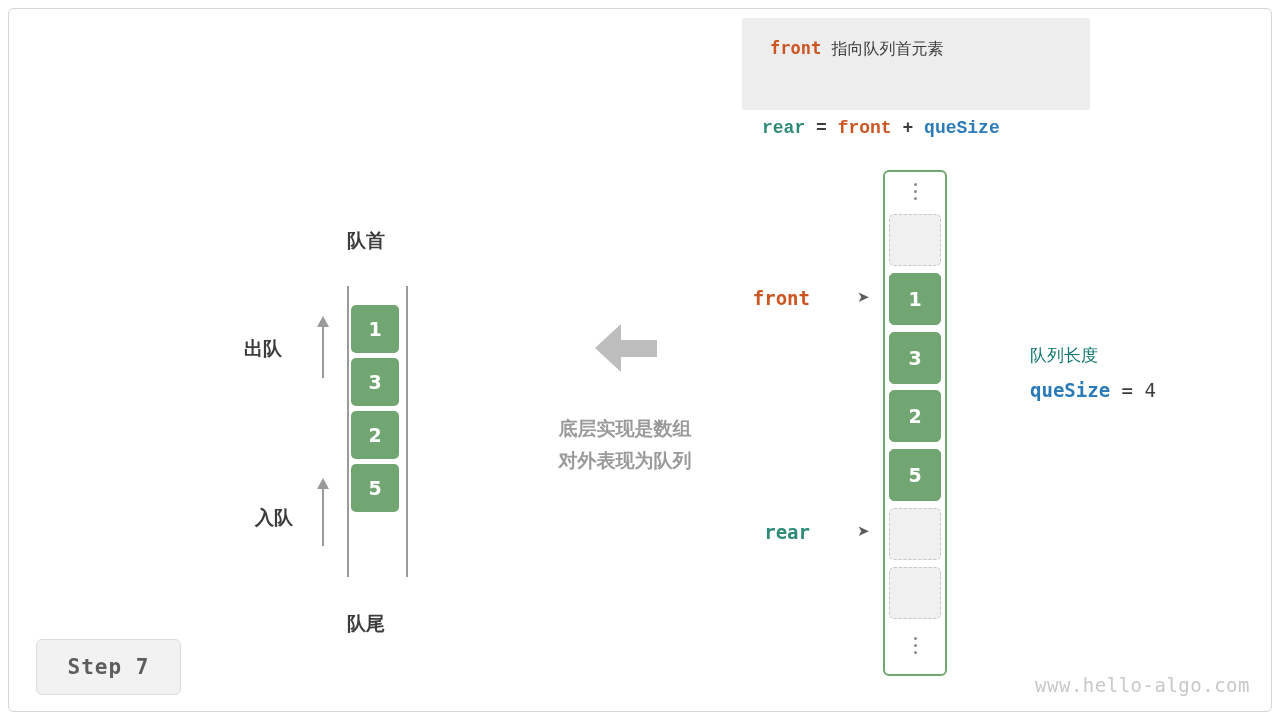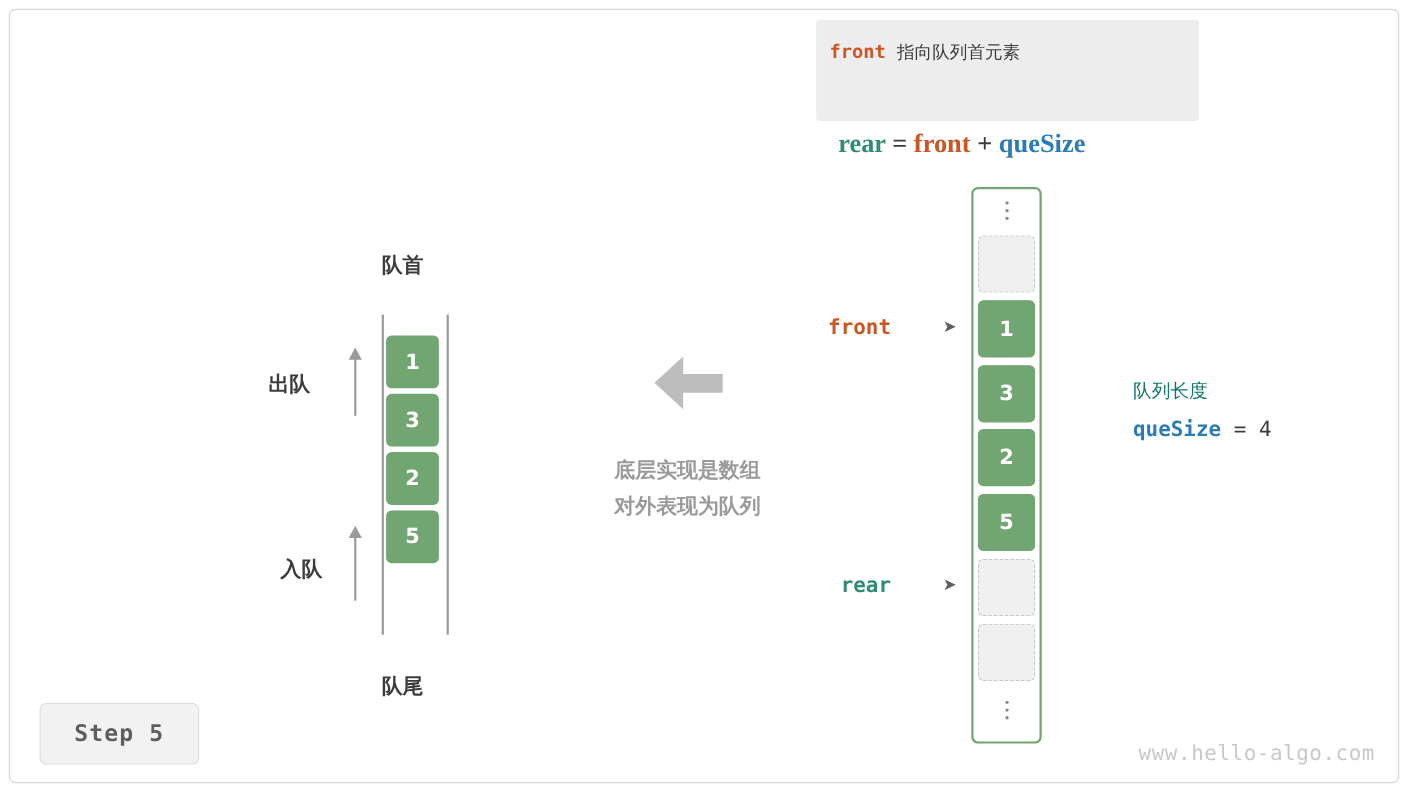--- a/index.html
+++ b/index.html
@@ -166,21 +166,21 @@
   
   .note-box {
     position: absolute;
     left: 742px;
     top: 18px;
     width: 348px;
     height: 92px;
     background: #ededed;
     border-radius: 3px;
     box-sizing: border-box;
-    padding: 14px 0 0 12px;
+    padding: 14px 0 0 28px;
   }
   .note-line {
     font-family: "DejaVu Sans Mono", "Liberation Mono", monospace;
     font-size: 17px;
     line-height: 32px;
     color: #3c3c3c;
     white-space: nowrap;
   }
   .kw-front { color: #cc5522; font-weight: bold; }
   .kw-rear  { color: #2e8b77; font-weight: bold; }
@@ -188,22 +188,22 @@
   .note-cn {
     font-family: "DejaVu Sans", "Liberation Sans", sans-serif;
     font-size: 16px;
     color: #3c3c3c;
   }
 
   .formula {
     position: absolute;
     left: 762px;
     top: 118px;
-    font-family: Liberation Serif, serif;
-    font-size: 24px;
+    font-family: Liberation Mono, monospace;
+    font-size: 18px;
     font-weight: bold;
     color: #3c3c3c;
     white-space: nowrap;
   }
 
   
   .array-box {
     position: absolute;
     left: 883px;
     top: 170px;
@@ -372,15 +372,15 @@
   <div class="ptr-label" id="ptr-rear-label">rear</div>
   <div class="ptr-arrow" id="ptr-rear-arrow">➤</div>
 
   <div class="side-text" id="side-len">队列长度</div>
   <div class="side-text" id="side-size">
     <span class="kw-size">queSize</span>
     <span>=</span>
     <span>4</span>
   </div>
 
-  <div class="step-badge">Step 5</div>
+  <div class="step-badge">Step 7</div>
   <div class="watermark">www.hello-algo.com</div>
 </div>
 
 </body></html>

